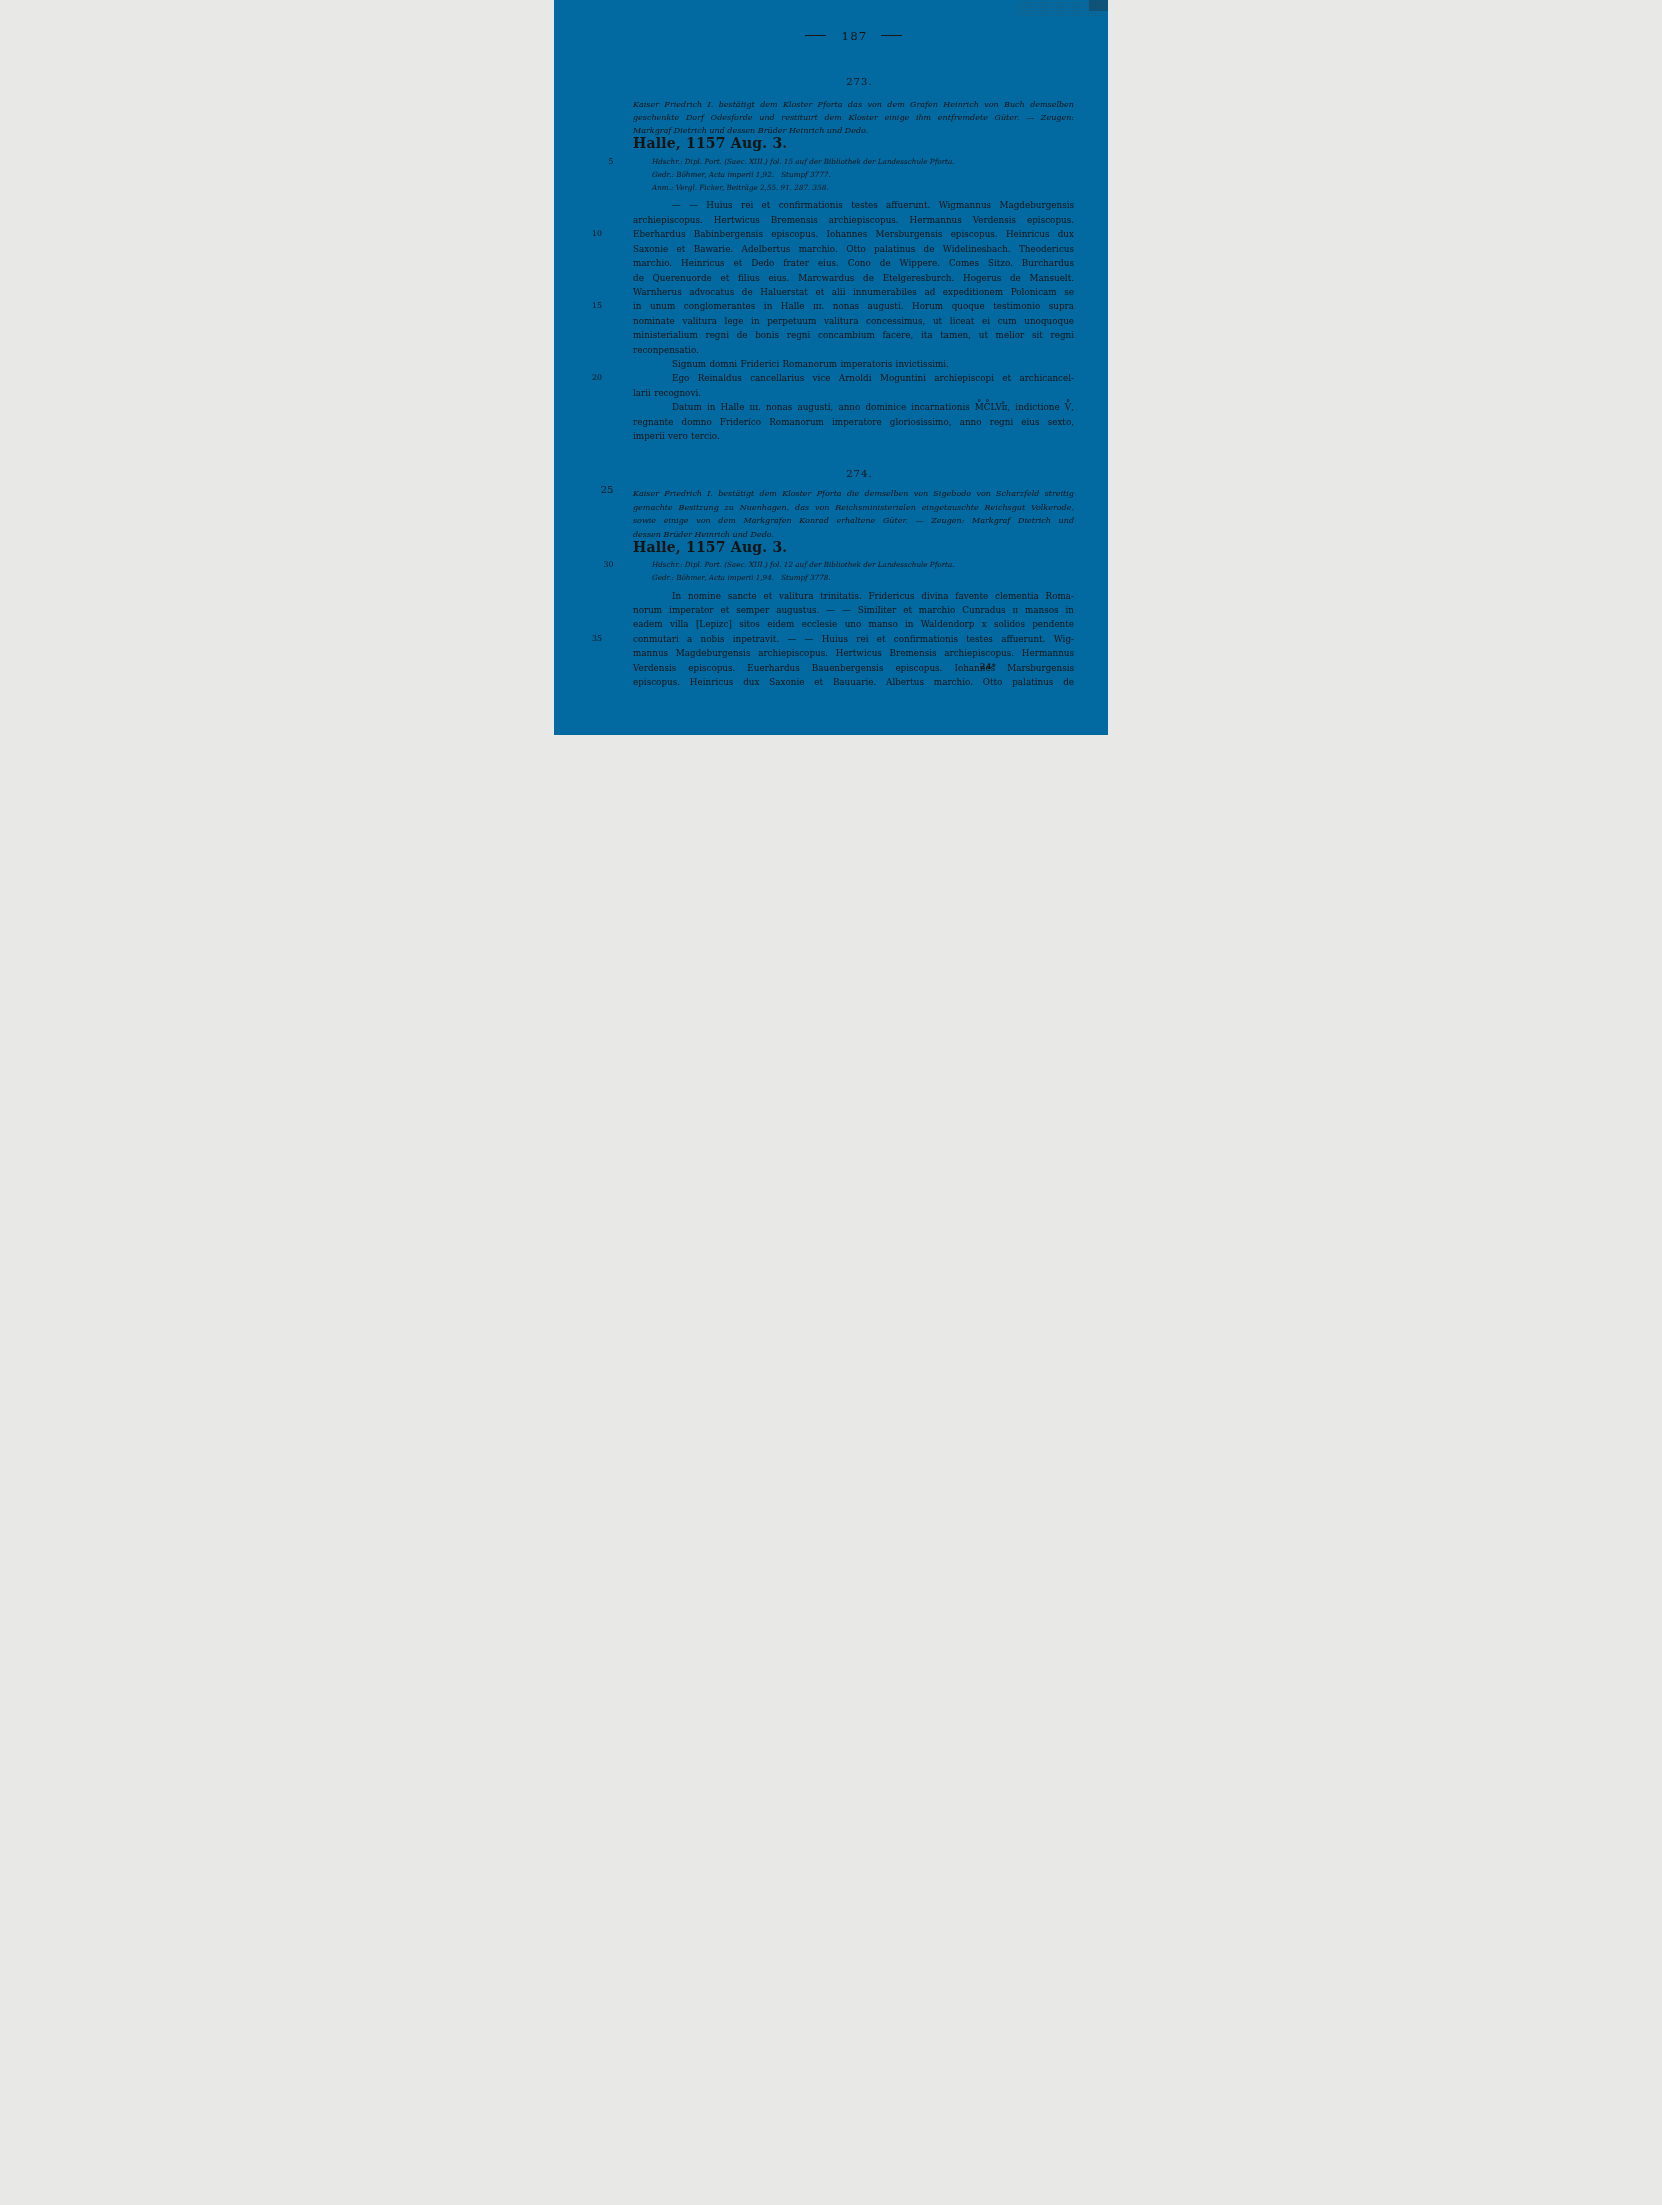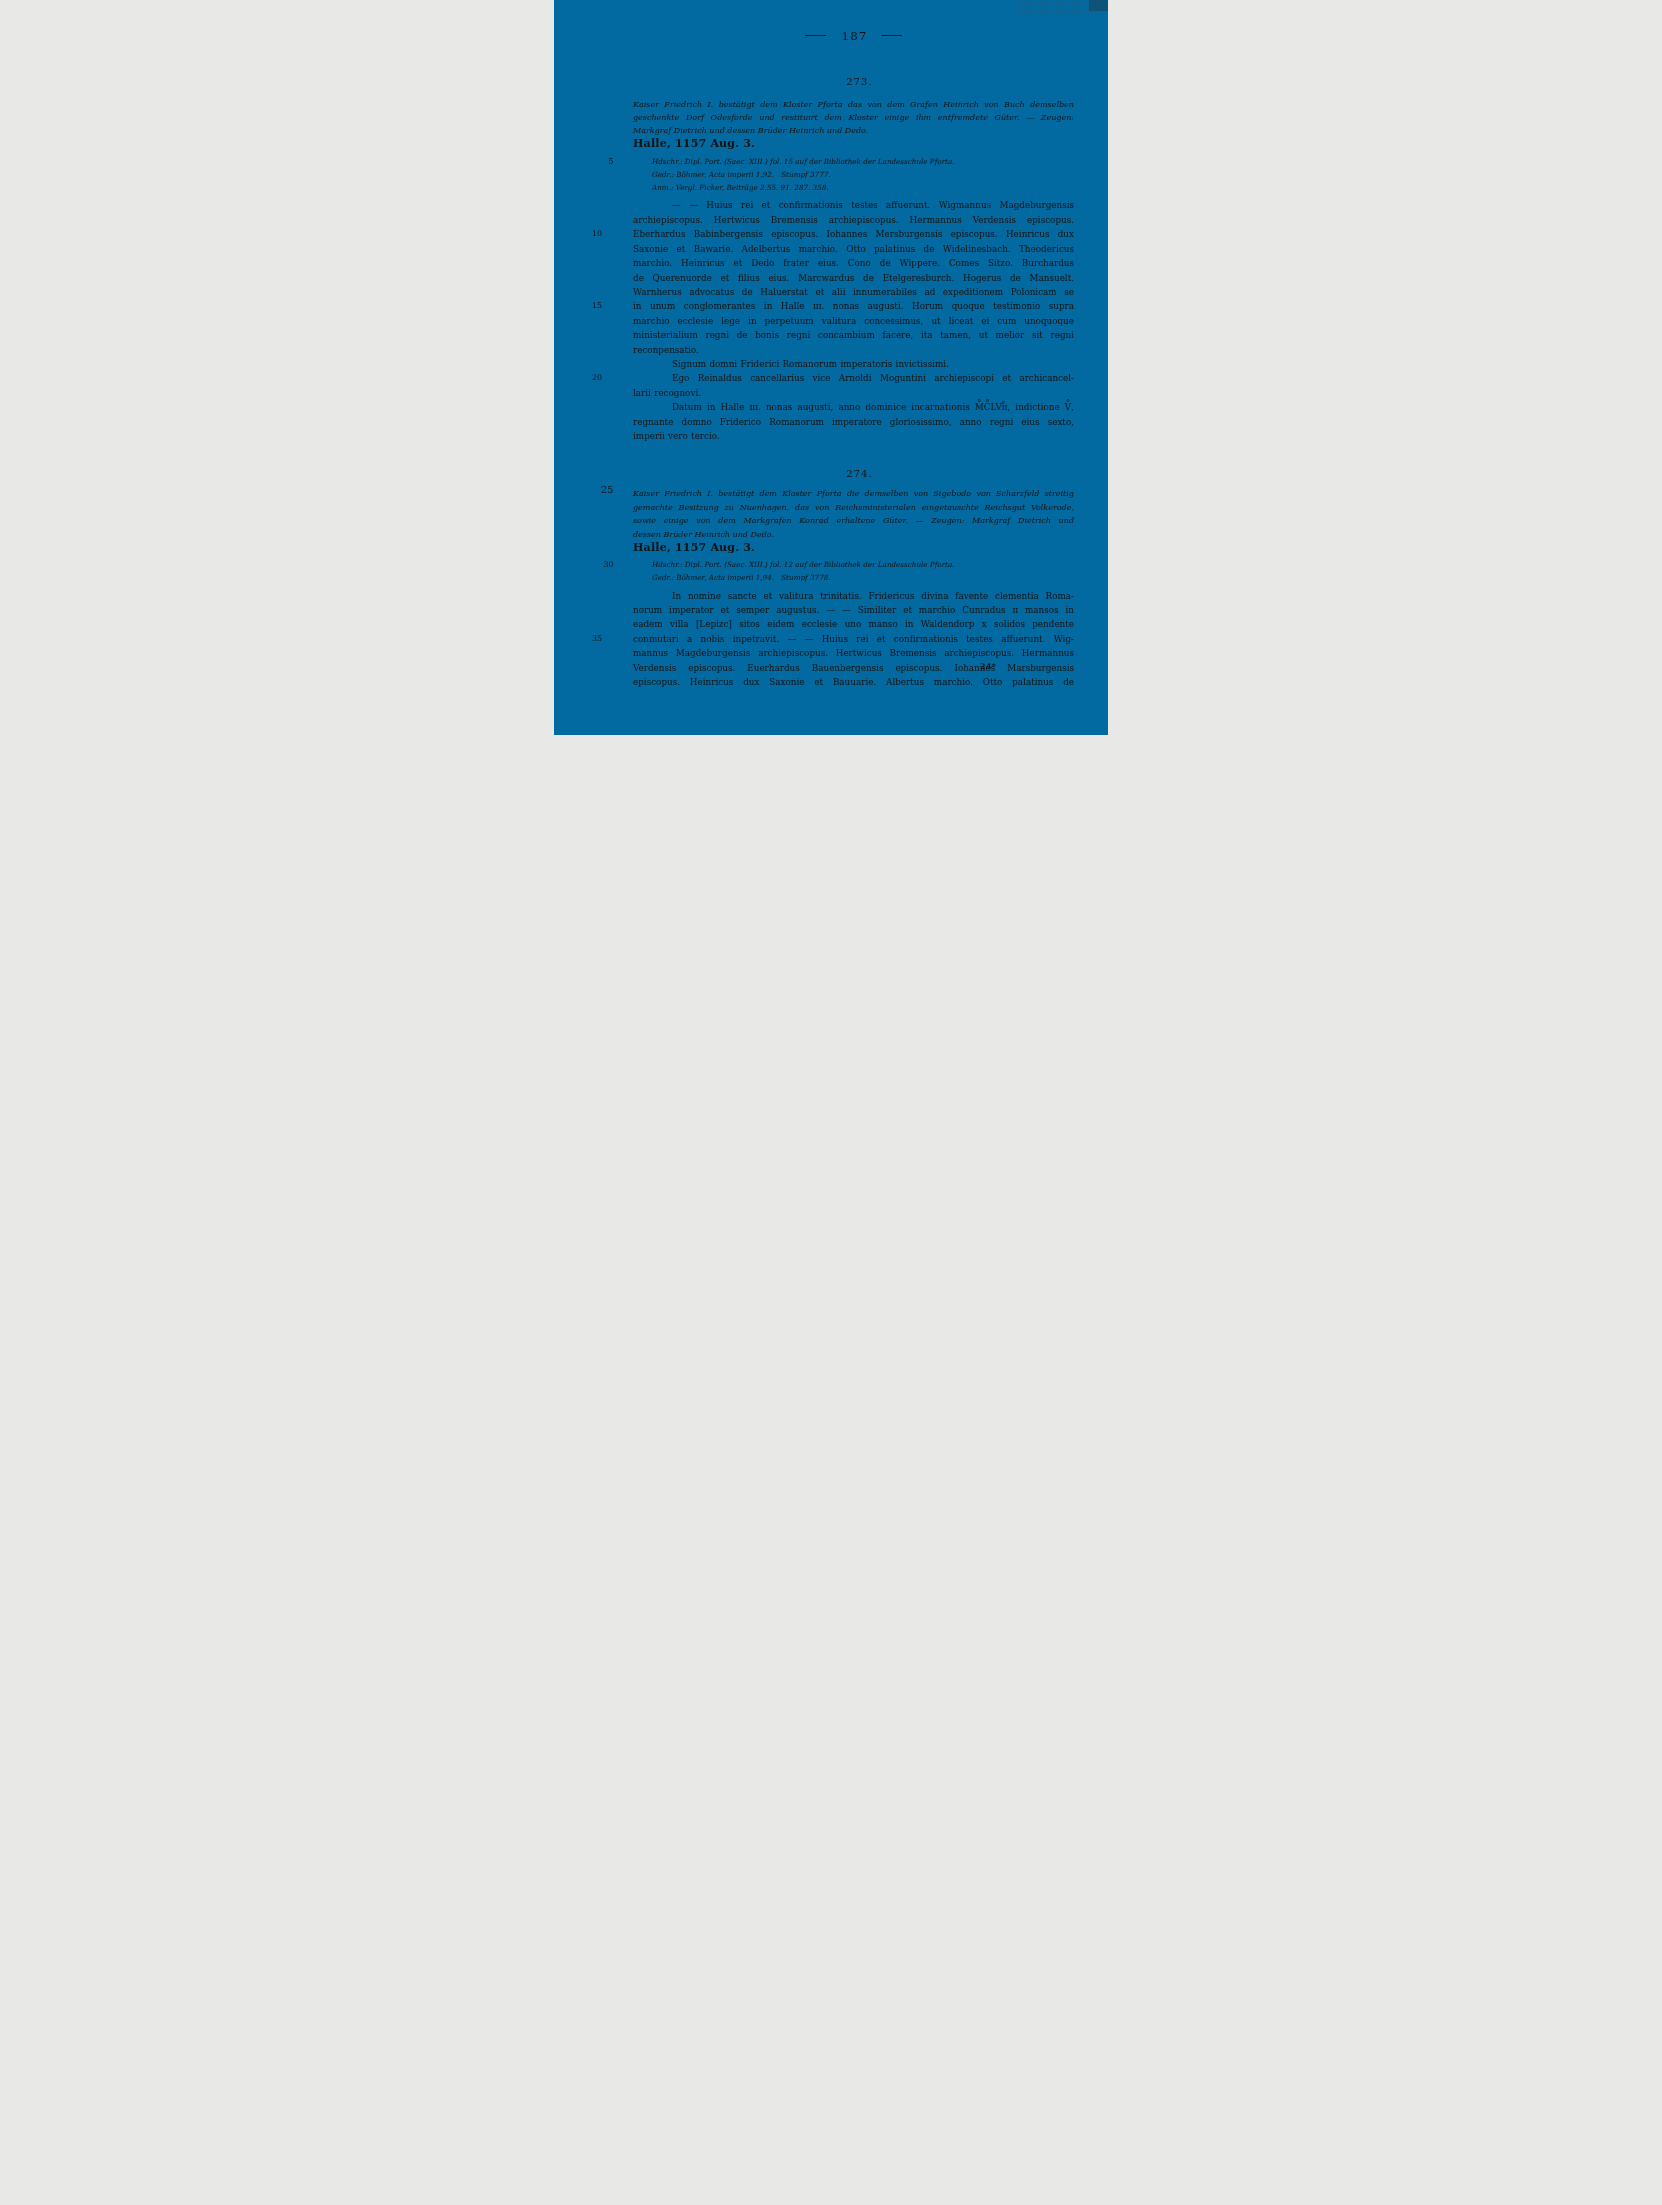--- a/index.html
+++ b/index.html
@@ -49,21 +49,21 @@
   .h274 { margin-top: 23.6px; }
   
   .sum { font-style: italic; font-size: 8px; line-height: 13px; }
   .sum274 { line-height: 13.4px; }
   .s273 { margin-top: 9px; }
   .s274 { margin-top: 6.4px; }
   .sum-last { display: flex; justify-content: space-between; align-items: baseline; flex-direction: column; }
   .date {
     font-style: normal;
     font-weight: bold;
-    font-size: 11px;
+    font-size: 14px;
     letter-spacing: 0.2px;
     white-space: nowrap;
   }
   
   .refs {
     font-style: italic;
     font-size: 7.2px;
     line-height: 12.6px;
     padding-left: 19px;
   }
@@ -167,21 +167,21 @@
         <span>Eberhardus Babinbergensis episcopus. Iohannes Mersburgensis episcopus. Heinricus dux</span>
       </div>
       <div class="line j"><span>Saxonie et Bawarie. Adelbertus marchio. Otto palatinus de Widelinesbach. Theodericus</span></div>
       <div class="line j"><span>marchio. Heinricus et Dedo frater eius. Cono de Wippere. Comes Sitzo. Burchardus</span></div>
       <div class="line j"><span>de Querenuorde et filius eius. Marcwardus de Etelgeresburch. Hogerus de Mansuelt.</span></div>
       <div class="line j"><span>Warnherus advocatus de Haluerstat et alii innumerabiles ad expeditionem Polonicam se</span></div>
       <div class="line j">
         <span class="linenum">15</span>
         <span>in unum conglomerantes in Halle ɪɪɪ. nonas augusti. Horum quoque testimonio supra</span>
       </div>
-      <div class="line j"><span>marchio ecclesie lege in perpetuum valitura concessimus, ut liceat ei cum unoquoque</span></div>
+      <div class="line j"><span>nominate valitura lege in perpetuum valitura concessimus, ut liceat ei cum unoquoque</span></div>
       <div class="line j"><span>ministerialium regni de bonis regni concambium facere, ita tamen, ut melior sit regni</span></div>
       <div class="line"><span>reconpensatio.</span></div>
       <div class="line indent"><span>Signum domni Friderici Romanorum imperatoris invictissimi.</span></div>
       <div class="line j indent">
         <span class="linenum">20</span>
         <span>Ego Reinaldus cancellarius vice Arnoldi Moguntini archiepiscopi et archicancel-</span>
       </div>
       <div class="line"><span>larii recognovi.</span></div>
       <div class="line j indent"><span>Datum in Halle ɪɪɪ. nonas augusti, anno dominice incarnationis M̊C̊LVɪ̊ɪ, indictione V̊,</span></div>
       <div class="line j"><span>regnante domno Friderico Romanorum imperatore gloriosissimo, anno regni eius sexto,</span></div>

